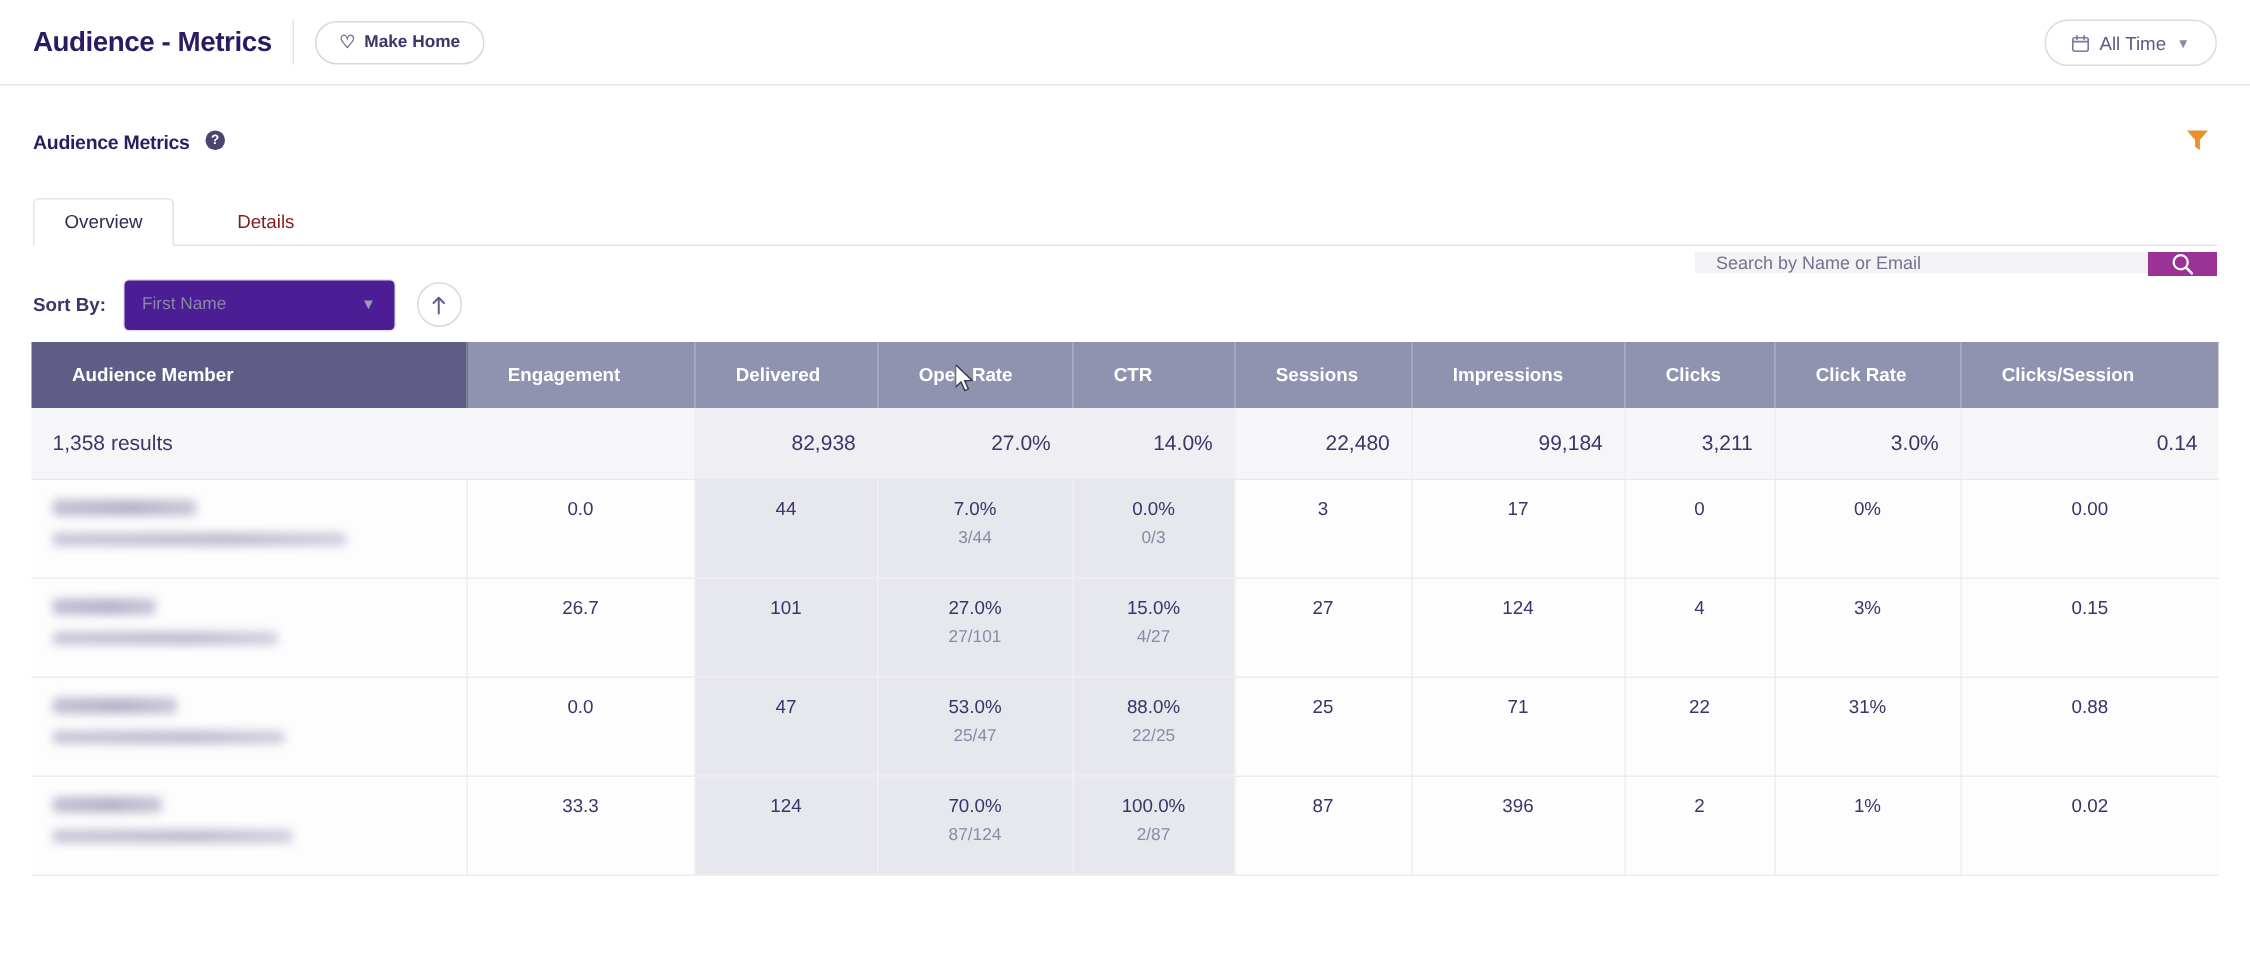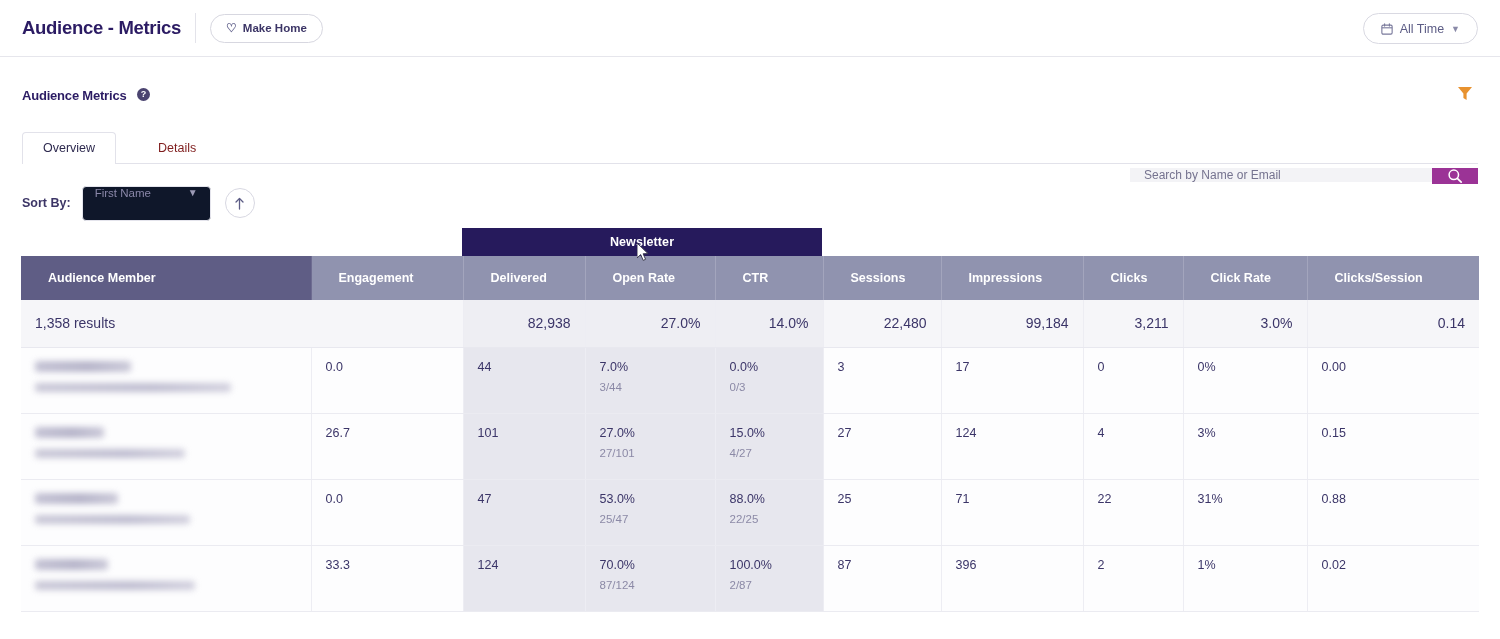--- a/index.html
+++ b/index.html
@@ -124,25 +124,25 @@
 
   
   .controls {
     position: relative;
     padding: 16px 22px 0 22px;
     height: 62px;
     display: flex; align-items: center;
   }
   .sortby-label { font-size: 12.5px; font-weight: bold; color: #3c3566; margin-right: 11px; white-space: nowrap; }
   .select-box {
-    width: 129px; height: 35px;
+    width: 182px; height: 35px;
     border: 1px solid #e4e4ec;
     border-radius: 4px;
-    background: #0f172a;
-    display: flex; 
+    background: #4c1d95;
+    display: flex; align-items: center;
     padding: 0 12px;
     font-size: 11.5px;
     color: #8a87a8;
     cursor: pointer;
     position: relative;
   }
   .select-box .sel-val { flex: 1; white-space: nowrap; }
   .select-box .sel-chev { font-size: 10px; color: #9c9ab5; }
   .sort-dir-btn {
     margin-left: 14px;
@@ -236,21 +236,21 @@
   }
   tr.summary td:last-child { border-right: none; }
   tr.summary td.nl { background: #eeeef3; }
 
   tr.data-row td {
     background: #fdfdfe;
     color: #3b3568;
     font-size: 12.5px;
     padding: 12px 14px;
     height: 66px;
-    text-align: left;
+    text-align: center;
     border-bottom: 1px solid #ebebf1;
     border-right: 1px solid #ededf3;
     vertical-align: top;
     white-space: nowrap;
   }
   tr.data-row td:last-child { border-right: none; }
   tr.data-row td.nl { background: #e7e7ee; }
   tr.data-row td.member-cell {
     text-align: left;
     vertical-align: top;
@@ -353,24 +353,20 @@
     <div class="search-btn">
       <svg width="16" height="16" viewBox="0 0 16 16">
         <circle cx="6.8" cy="6.8" r="4.7" fill="none" stroke="#ffffff" stroke-width="1.5"></circle>
         <line x1="10.3" y1="10.3" x2="14.2" y2="14.2" stroke="#ffffff" stroke-width="1.7" stroke-linecap="round"></line>
       </svg>
     </div>
   </div>
 </div>
 
 <div class="table-area">
-  <div class="group-row">
-    <div class="group-spacer-left"></div>
-    <div class="group-cell">Newsletter</div>
-  </div>
 
   <table class="metrics">
     <colgroup>
       <col style="width:290px">
       <col style="width:152px">
       <col style="width:122px">
       <col style="width:130px">
       <col style="width:108px">
       <col style="width:118px">
       <col style="width:142px">

